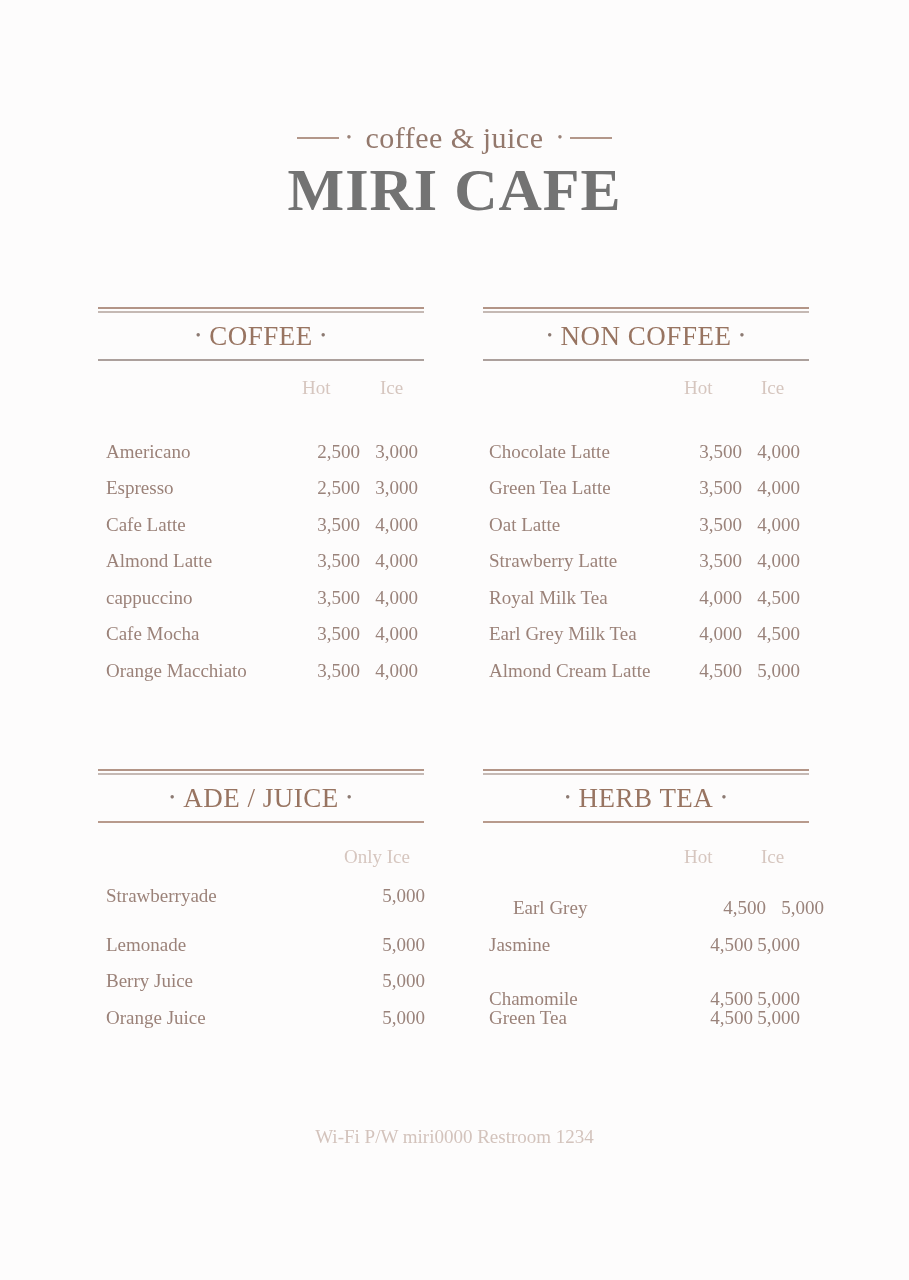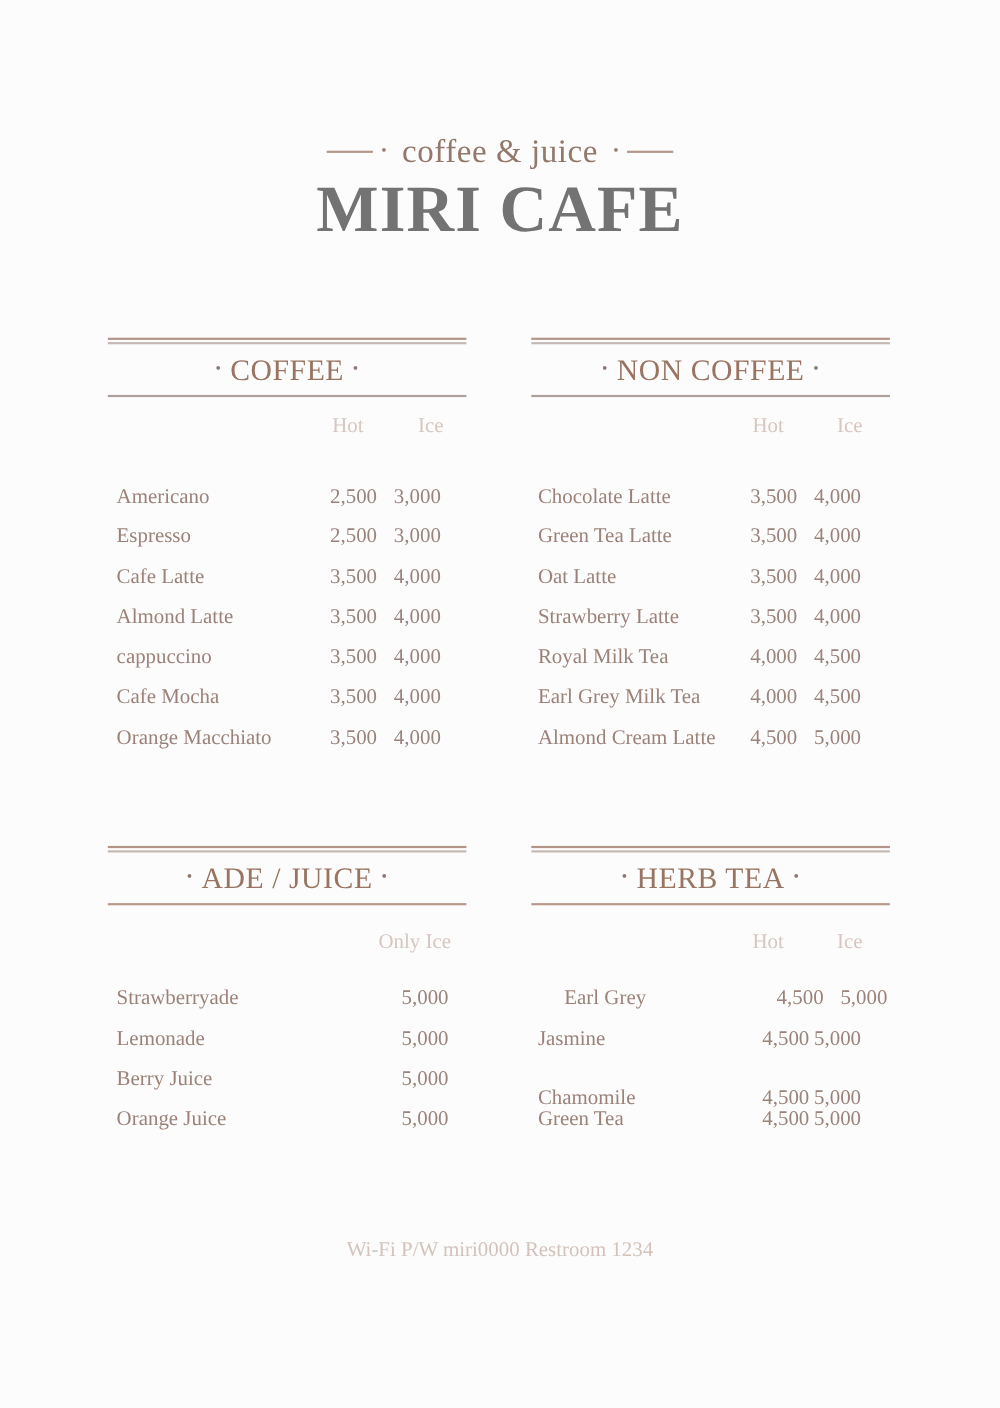--- a/index.html
+++ b/index.html
@@ -120,21 +120,21 @@
     }
     .item .name {
       position: absolute;
       left: 8px;
       top: 0;
       white-space: nowrap;
     }
     .item .p1, .item .p2 {
       position: absolute;
       top: 0;
-      text-align: left;
+      text-align: right;
       width: 60px;
       color: #9a837b;
     }
 
     .footer {
       position: absolute;
       top: 1123px;
       left: 0;
       width: 909px;
       text-align: center;
@@ -264,21 +264,21 @@
   <div class="sec-title">
     <span class="dot">•</span>
     <span>ADE / JUICE</span>
     <span class="dot">•</span>
   </div>
   <div class="sec-bottom-line warm"></div>
   <div class="col-headers" style="height:58px;">
     <span style="left:246px; top:23px;">Only Ice</span>
   </div>
   <div class="items">
-    <div class="item" style="top:16px;">
+    <div class="item" style="top:4px;">
       <span class="name">Strawberryade</span>
       <span class="p2" style="left:267px;">5,000</span>
     </div>
     <div class="item" style="top:53px;">
       <span class="name">Lemonade</span>
       <span class="p2" style="left:267px;">5,000</span>
     </div>
     <div class="item" style="top:89px;">
       <span class="name">Berry Juice</span>
       <span class="p2" style="left:267px;">5,000</span>

